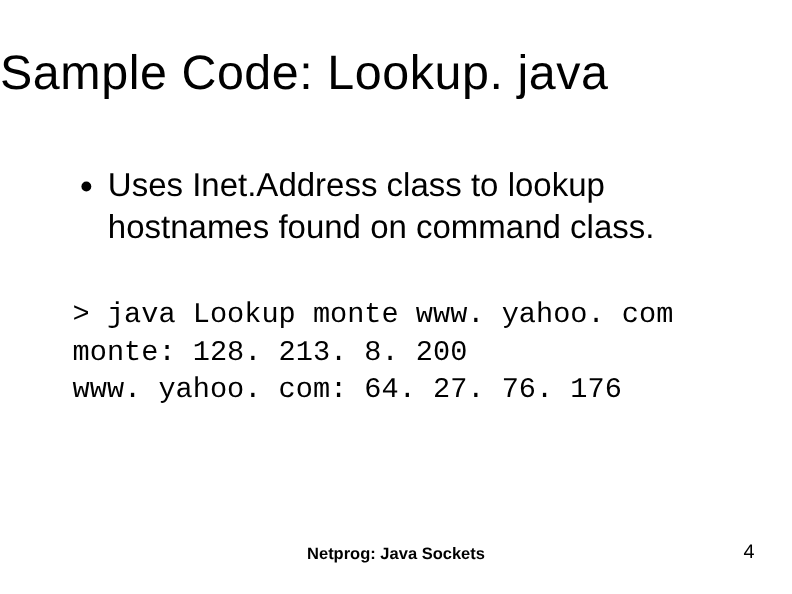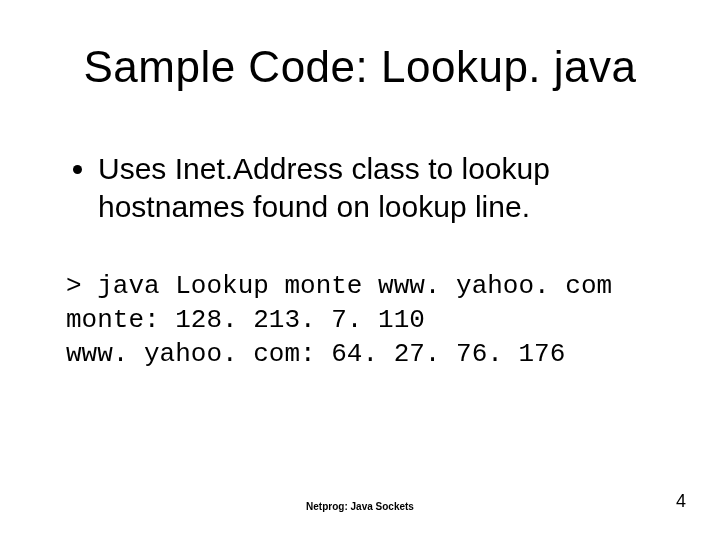--- a/index.html
+++ b/index.html
@@ -16,21 +16,20 @@
     position: relative;
     width: 720px;
     height: 540px;
     box-sizing: border-box;
   }
   .title {
     position: absolute;
     top: 42px;
     left: 0;
     width: 100%;
-    text-align: center;
     font-size: 44px;
     font-weight: 400;
     letter-spacing: 0.5px;
   }
   .bullets {
     position: absolute;
     top: 150px;
     left: 70px;
     right: 60px;
     font-size: 30px;
@@ -52,44 +51,44 @@
     font-size: 26px;
     line-height: 1.3;
     white-space: pre;
   }
   .footer-center {
     position: absolute;
     bottom: 28px;
     left: 0;
     width: 100%;
     text-align: center;
-    font-size: 10px;
+    font-size: 15px;
     font-weight: 700;
   }
   .footer-pagenum {
     position: absolute;
     bottom: 28px;
     right: 34px;
     font-size: 18px;
     font-weight: 400;
   }
 </style>
 </head>
 <body>
 
 <div class="slide">
 
   <div class="title">Sample Code: Lookup. java</div>
 
   <div class="bullets">
     <ul>
-      <li>Uses Inet.Address class to lookup hostnames found on lookup line.</li>
+      <li>Uses Inet.Address class to lookup hostnames found on command class.</li>
     </ul>
   </div>
 
   <div class="code-block"><span>&gt; java Lookup monte www. yahoo. com</span>
-<span>monte: 128. 213. 7. 110</span>
+<span>monte: 128. 213. 8. 200</span>
 <span>www. yahoo. com: 64. 27. 76. 176</span></div>
 
   <div class="footer-center">Netprog: Java Sockets</div>
   <div class="footer-pagenum">4</div>
 
 </div>
 
 </body></html>

